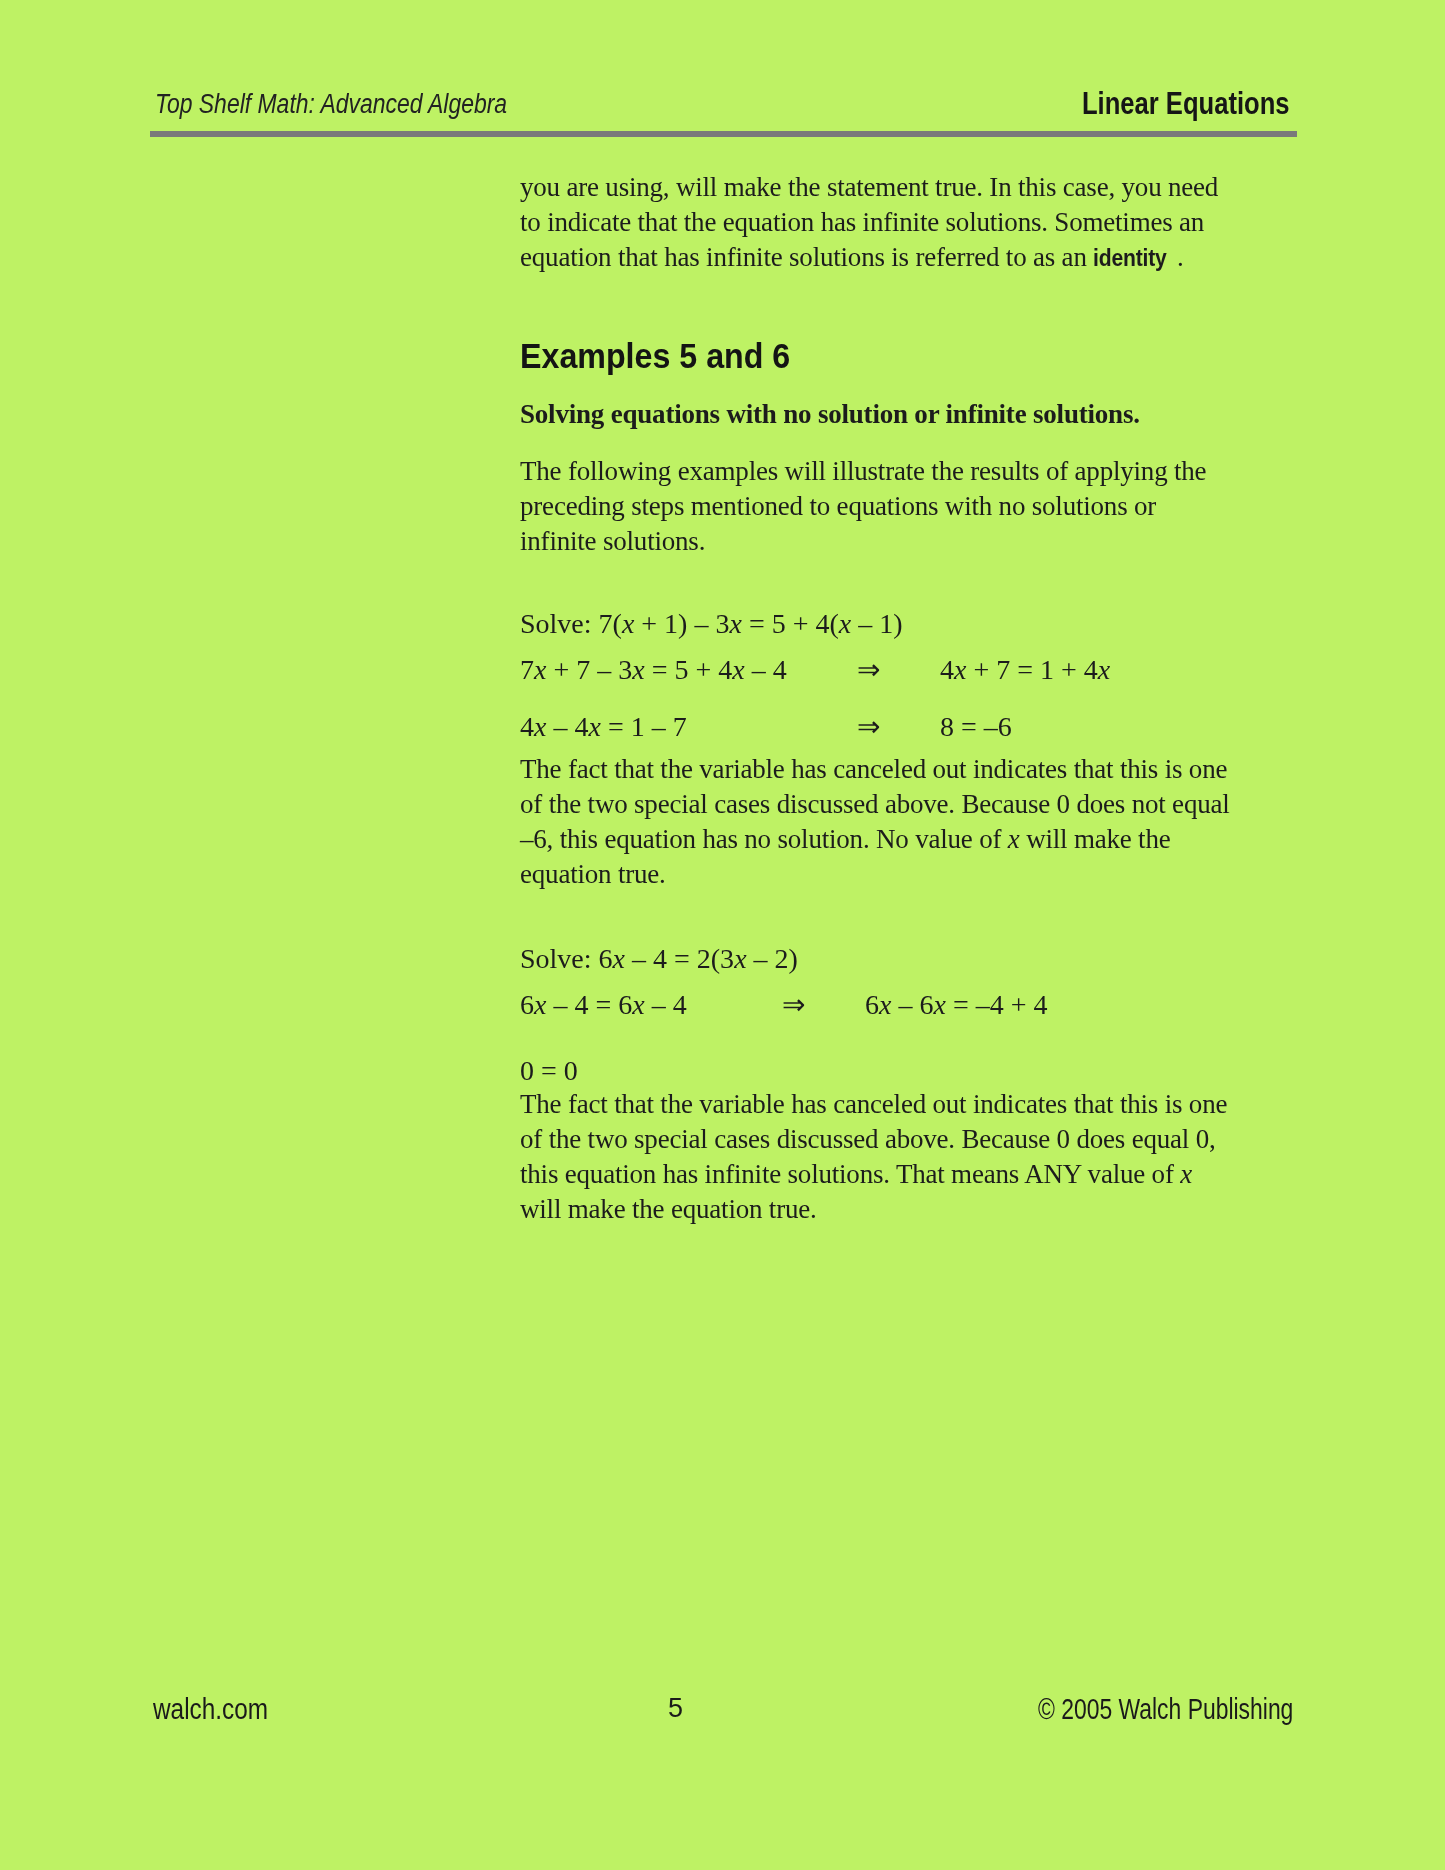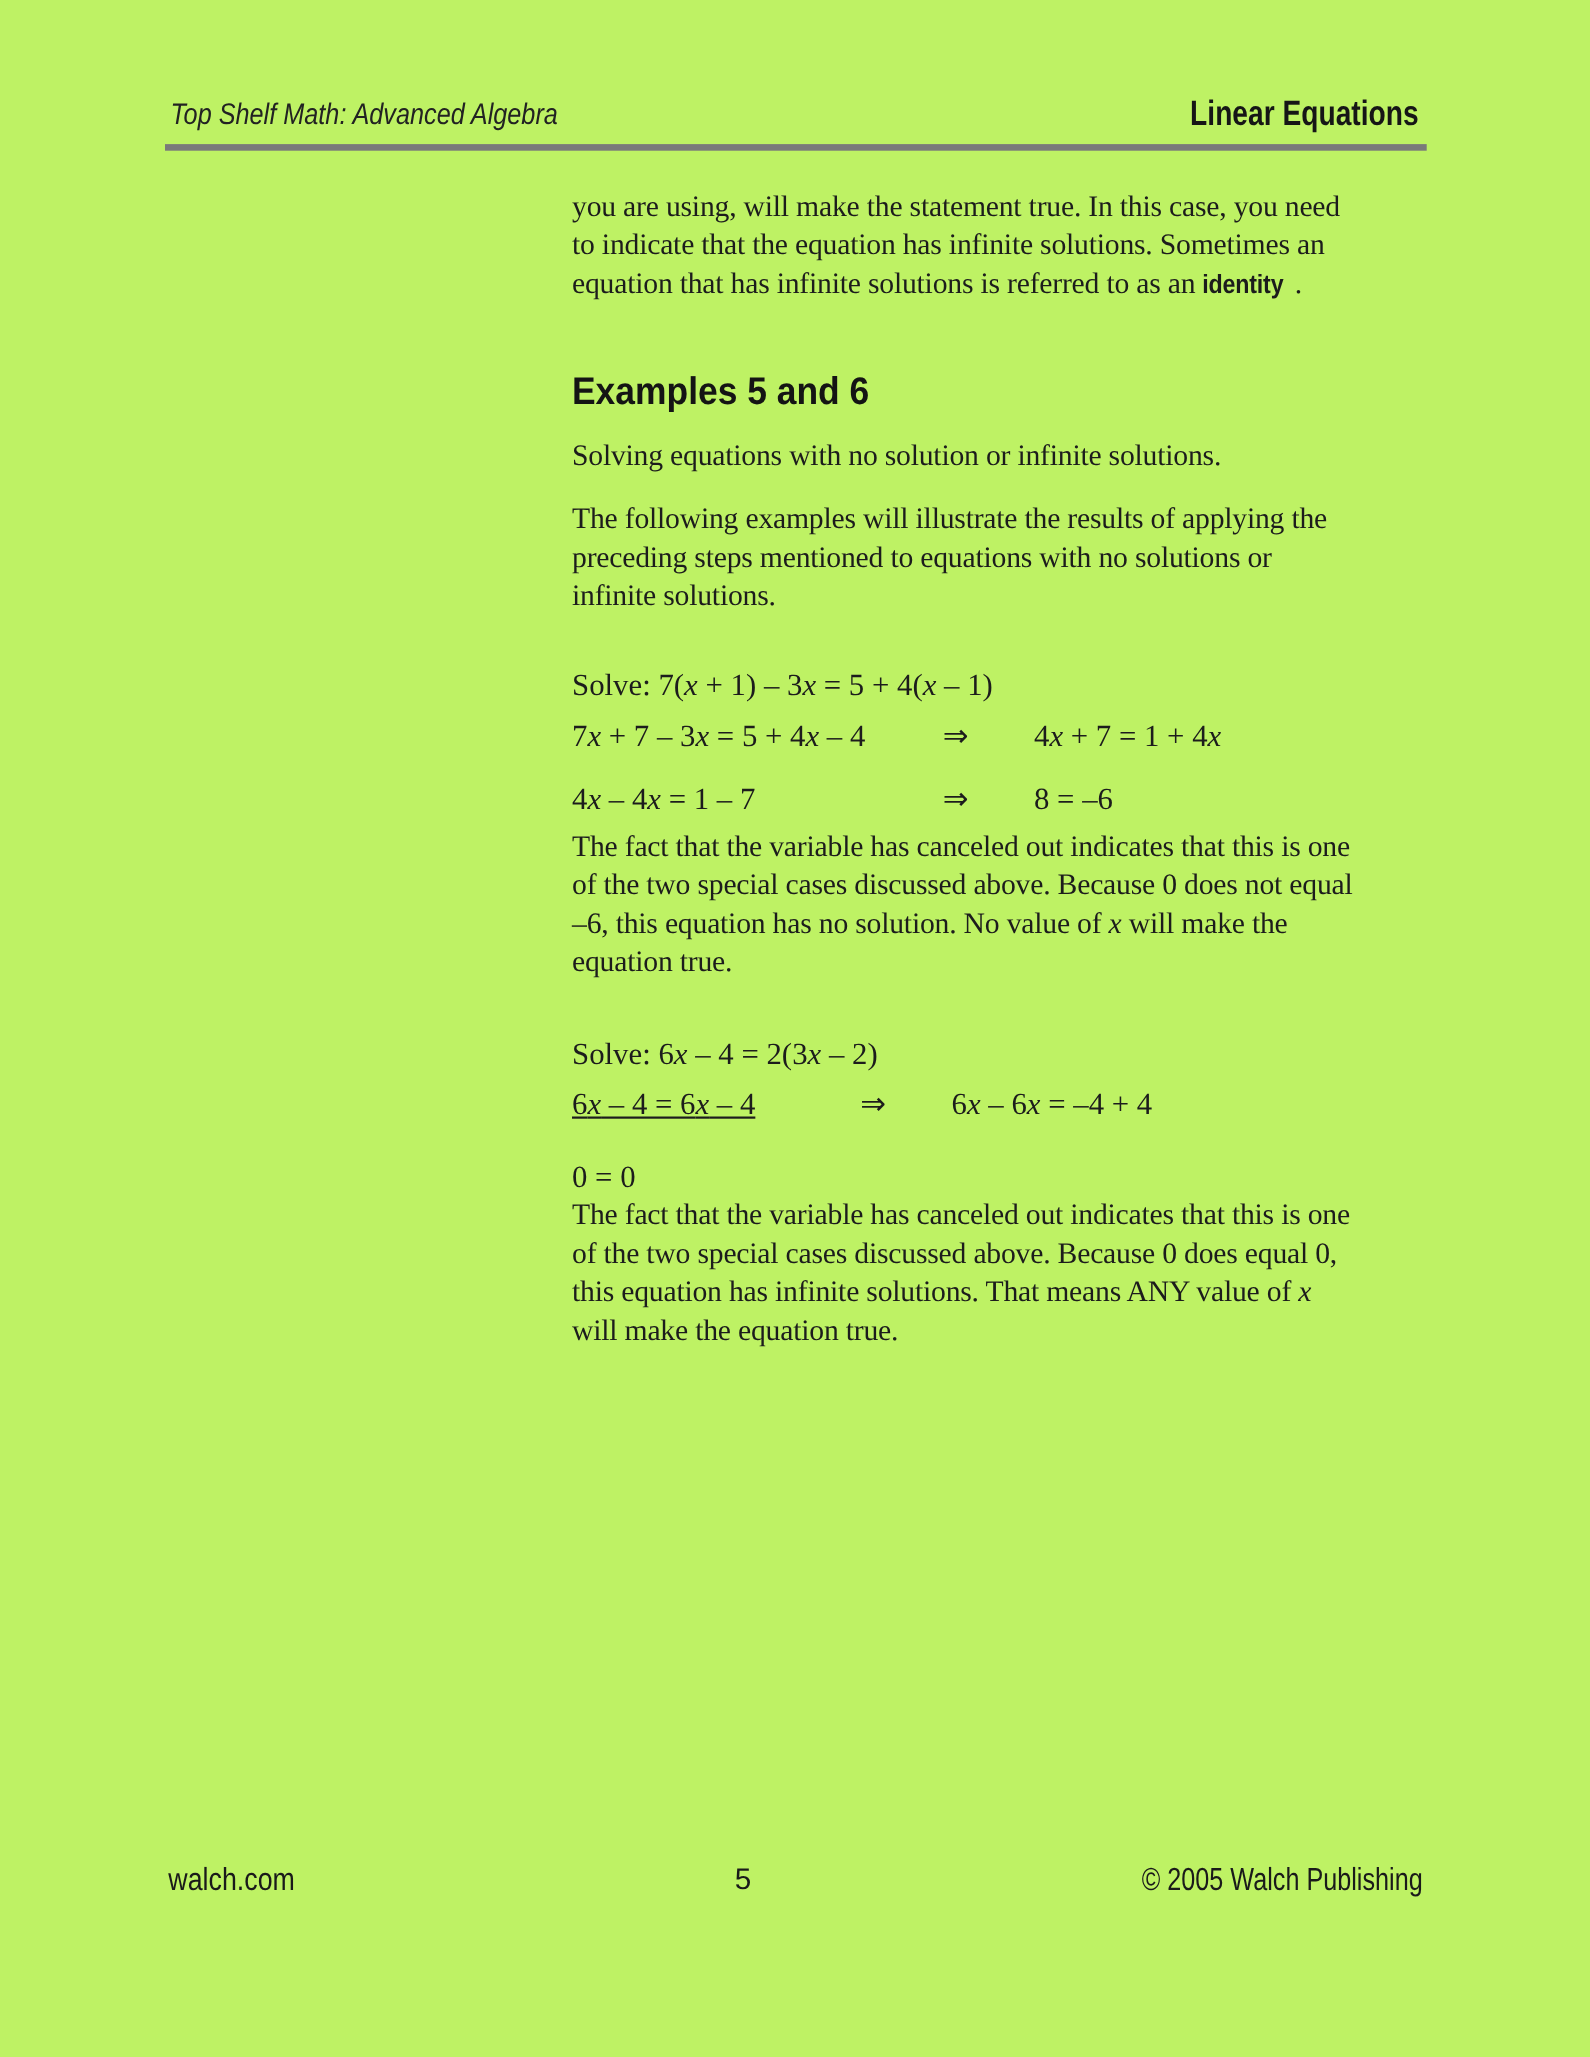--- a/index.html
+++ b/index.html
@@ -48,34 +48,34 @@
   .examples-heading {
     position:absolute; left:520px; top:336px;
     font-family:"Liberation Sans", sans-serif;
     font-weight:bold; font-size:35px; line-height:40px;
     color:#141414; white-space:nowrap;
     transform:scaleX(0.92); transform-origin:left center;
   }
   .single-line {
     position:absolute; left:520px;
     font-size:27px; line-height:35px;
-    letter-spacing:-0.2px; white-space:nowrap;
+    letter-spacing:-0.2px; white-space:nowrap;font-weight:bold;
   }
   
   .solve-line, .eq-final {
     position:absolute; left:520px;
     font-size:28px; line-height:35px; white-space:nowrap;margin-top:23px;
   }
   .eq-row {
     position:absolute; left:520px;
     display:flex; align-items:flex-start;
     font-size:28px; line-height:35px; white-space:nowrap;margin-top:12px;
   }
   .eq-lhs.w1 { width:337px; }
-  .eq-lhs.w2 { width:262px;text-decoration:underline; }
+  .eq-lhs.w2 { width:262px; }
   .eq-arrow { width:83px; }
   
   .footer-site {
     position:absolute; left:153px; top:1694px;
     font-family:"Liberation Sans", sans-serif;
     font-size:29px; line-height:30px; color:#1a1a1a; white-space:nowrap;
     transform:scaleX(0.84); transform-origin:left center;
   }
   .footer-page {
     position:absolute; left:668px; top:1692px;

